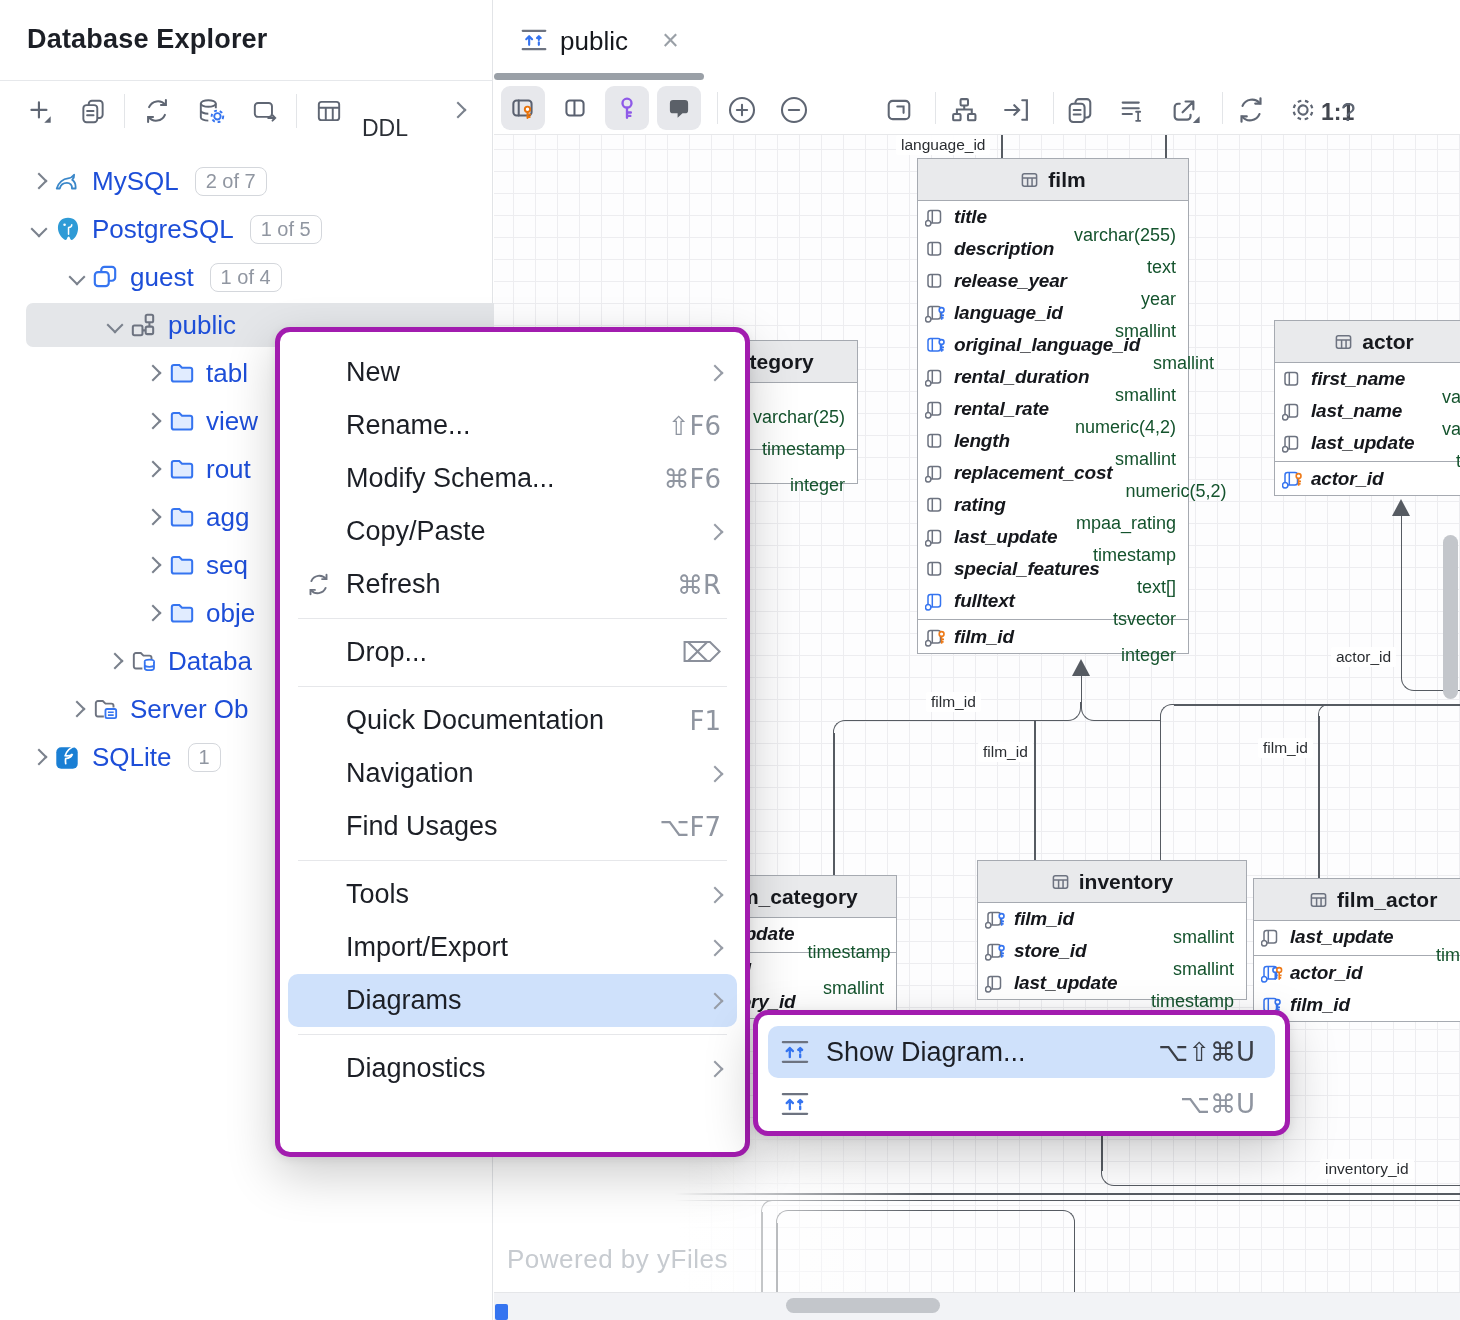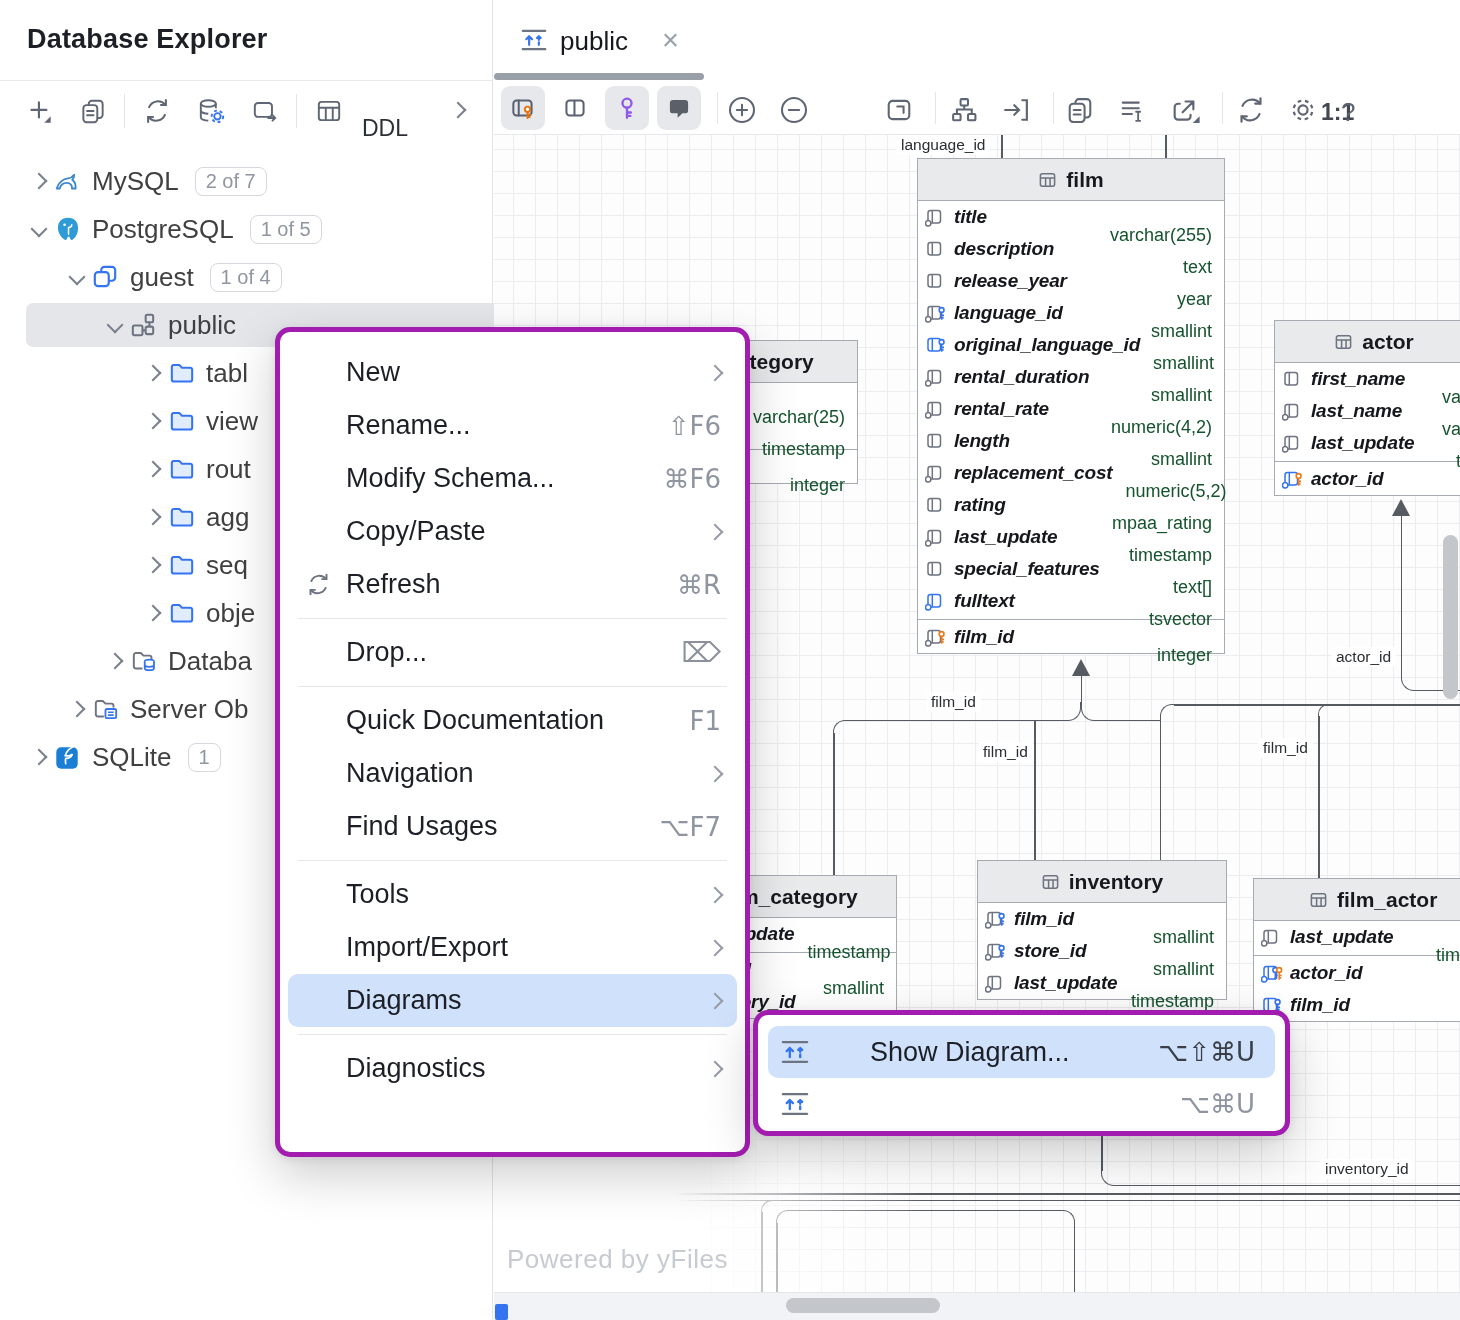--- a/index.html
+++ b/index.html
@@ -16,21 +16,21 @@
   .chev.r{transform:rotate(-45deg)}
   .chev.d{transform:rotate(45deg)}
   #lp-chev{position:absolute;left:452px;top:104px}
   
   .tree-row{position:absolute;left:0;width:493px;height:46px;display:flex;align-items:center;cursor:pointer;}
   .tree-row .row-bg{position:absolute;left:26px;right:20px;top:1px;bottom:1px;border-radius:7px;background:transparent;}
   .tree-row.selected .row-bg{background:#e4e6e9;}
   .tree-row>*{position:relative}
   .tr-chev{width:26px;display:flex;justify-content:center;}
   .tr-icon{width:40px;display:flex;justify-content:flex-start;}
-  .tr-label{font-size:26px;color:#404040;white-space:nowrap;text-align:center;}
+  .tr-label{font-size:26px;color:#1d4ed8;white-space:nowrap;text-align:center;}
   .tr-badge{margin-left:16px;font-size:20px;color:#9096a1;border:1.5px solid #d4d7dc;border-radius:8px;padding:2px 10px;white-space:nowrap;}
   
   #editor-top{position:absolute;left:494px;top:0;width:966px;height:135px;background:#fff;border-bottom:1px solid #e7e8ea;box-sizing:border-box;}
   #tab{position:absolute;left:0;top:0;width:212px;height:82px;cursor:pointer;}
   #tab-underline{position:absolute;left:0;top:73px;width:210px;height:7px;border-radius:4px;background:#9aa0a7;}
   #tab-icon{position:absolute;left:26px;top:28px;}
   #tab-label{position:absolute;left:66px;top:26px;font-size:26px;color:#16181d;}
   #tab-close{position:absolute;left:168px;top:24px;font-size:29px;color:#9aa0a7;cursor:pointer;}
   .tbtn{position:absolute;top:86px;width:44px;height:44px;border-radius:9px;display:flex;align-items:center;justify-content:center;cursor:pointer;}
   .tbtn.toggled{background:#e7e8ec;}
@@ -66,21 +66,21 @@
   #diagram-submenu{left:753px;top:1010px;width:537px;height:126px;padding:11px 10px;z-index:60;}
   .menu-item{height:53px;display:flex;align-items:center;padding:0 16px 0 17px;font-size:27px;color:#1c1f26;border-radius:10px;cursor:pointer;position:relative;}
   .menu-item.selected{background:#cfe1fb;}
   .mi-icon{width:41px;flex:0 0 41px;display:flex;align-items:center;}
   .mi-label{white-space:nowrap;}
   .mi-right{margin-left:auto;font-size:26px;color:#8f95a0;white-space:nowrap;font-family:"DejaVu Sans","Liberation Sans",sans-serif;display:flex;align-items:center;}
   .mi-right.dark{color:#3a3e46;}
   .mi-right .chev{border-color:#979ca6;}
   .mi-right .del{font-size:28px;color:#8b909b;}
   .menu-sep{height:1px;background:#e6e7ea;margin:7px 10px;}
-  #diagram-submenu .menu-item{height:52px;padding:0 20px 0 12px;gap:44px;}
+  #diagram-submenu .menu-item{height:52px;padding:0 20px 0 12px;}
   #diagram-submenu .mi-icon{width:46px;flex:0 0 46px;}
 </style>
 </head>
 <body>
 
 <div id="stage">
 
   <div id="left-panel">
     <div id="lp-header">
       <div id="lp-title">Database Explorer</div>
@@ -467,21 +467,21 @@
     <div class="fog" style="left:0;top:985px;width:430px;height:210px;background:linear-gradient(to right,#fff 42%,rgba(255,255,255,0))"></div>
 
     <span class="edge-label" style="left:402px;top:0">language_id</span>
     <span class="edge-label" style="left:432px;top:557px">film_id</span>
     <span class="edge-label" style="left:484px;top:607px">film_id</span>
     <span class="edge-label" style="left:764px;top:603px">film_id</span>
     <span class="edge-label" style="left:837px;top:512px">actor_id</span>
     <span class="edge-label" style="left:826px;top:1024px">inventory_id</span>
 
     <div id="tables">
-        <div class="dg-table" style="left: 423px; top: 23px; width: 308px;">
+        <div class="dg-table" style="left: 423px; top: 23px; width: 272px;">
           <div class="dg-head">
             <svg width="19" height="18" viewBox="0 0 20 19" fill="none" stroke="#6d7380" stroke-width="1.6">
               <rect x="2.5" y="3" width="15" height="13" rx="2"></rect>
               <path d="M2.5 7.5h15M8 7.5V16M12.7 7.5V16"></path>
             </svg>
             <span>film</span>
           </div>
           <div class="dg-row">
             <svg class="colicon" viewBox="0 0 22 20">
               <g fill="none" stroke="#6d7380" stroke-width="1.5">
@@ -744,21 +744,21 @@
                 <g fill="none" stroke="#ee7a18" stroke-width="1.6">
                   <circle cx="16.6" cy="7" r="2.4" fill="#fff"></circle>
                   <path d="M16.6 9.4V16.8M16.6 12.4h2.4M16.6 14.9h2"></path>
                 </g>
               </svg>
               <span class="n"></span>
               <span class="t">integer</span>
             </div>
           </div>
         </div>
-        <div class="dg-table" style="left: 483px; top: 725px; width: 250px;">
+        <div class="dg-table" style="left: 483px; top: 725px; width: 270px;">
           <div class="dg-head">
             <svg width="19" height="18" viewBox="0 0 20 19" fill="none" stroke="#6d7380" stroke-width="1.6">
               <rect x="2.5" y="3" width="15" height="13" rx="2"></rect>
               <path d="M2.5 7.5h15M8 7.5V16M12.7 7.5V16"></path>
             </svg>
             <span>inventory</span>
           </div>
           <div class="dg-row">
             <svg class="colicon" viewBox="0 0 22 20">
               <g fill="none" stroke="#6d7380" stroke-width="1.5">

